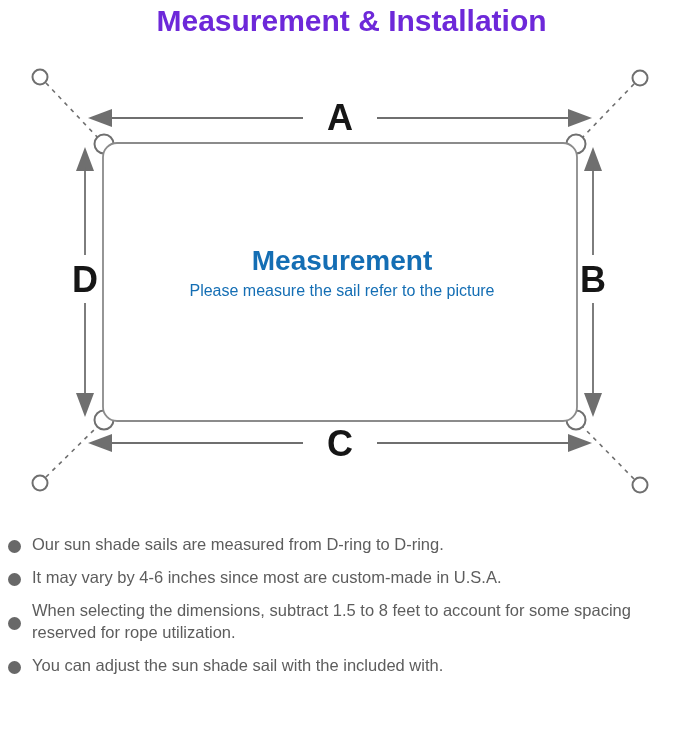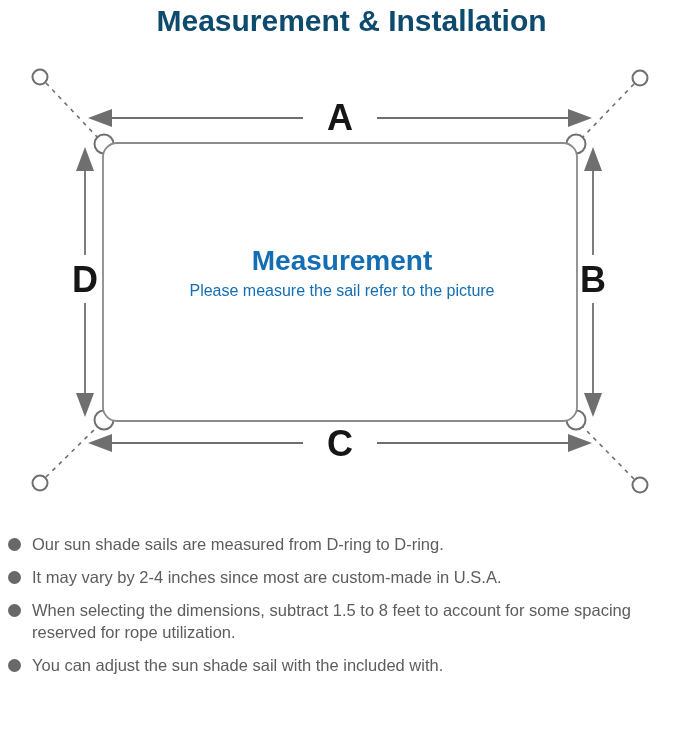--- a/index.html
+++ b/index.html
@@ -16,36 +16,36 @@
     height: 739px;
     position: relative;
   }
   .title {
     height: 55px;
     text-align: center;
     padding-top: 4px;
     box-sizing: border-box;
     font-size: 30px;
     font-weight: bold;
-    color: #0c4a6e;
+    color: #6d28d9;
     letter-spacing: 0px;
     margin-left: 24px;
   }
   svg.diagram {
     display: block;
     width: 679px;
     height: 450px;
   }
   .notes {
     padding: 28px 6px 0 8px;
     box-sizing: border-box;
   }
   .note {
     display: flex;
-    align-items: flex-start;
+    align-items: center;
     gap: 11px;
     margin-bottom: 11px;
   }
   .bullet {
     flex: 0 0 13px;
     width: 13px;
     height: 13px;
     border-radius: 50%;
     background: #686868;
     margin-top: 5px;
@@ -135,21 +135,21 @@
     <text class="center-sub" x="342" y="241" text-anchor="middle">Please measure the sail refer to the picture</text>
   </svg>
 
   <div class="notes">
     <div class="note">
       <span class="bullet"></span>
       <span class="note-text">Our sun shade sails are measured from D-ring to D-ring.</span>
     </div>
     <div class="note">
       <span class="bullet"></span>
-      <span class="note-text">It may vary by 2-4 inches since most are custom-made in U.S.A.</span>
+      <span class="note-text">It may vary by 4-6 inches since most are custom-made in U.S.A.</span>
     </div>
     <div class="note">
       <span class="bullet"></span>
       <span class="note-text">When selecting the dimensions, subtract 1.5 to 8 feet to account for some spacing reserved for rope utilization.</span>
     </div>
     <div class="note">
       <span class="bullet"></span>
       <span class="note-text">You can adjust the sun shade sail with the included with.</span>
     </div>
   </div>

